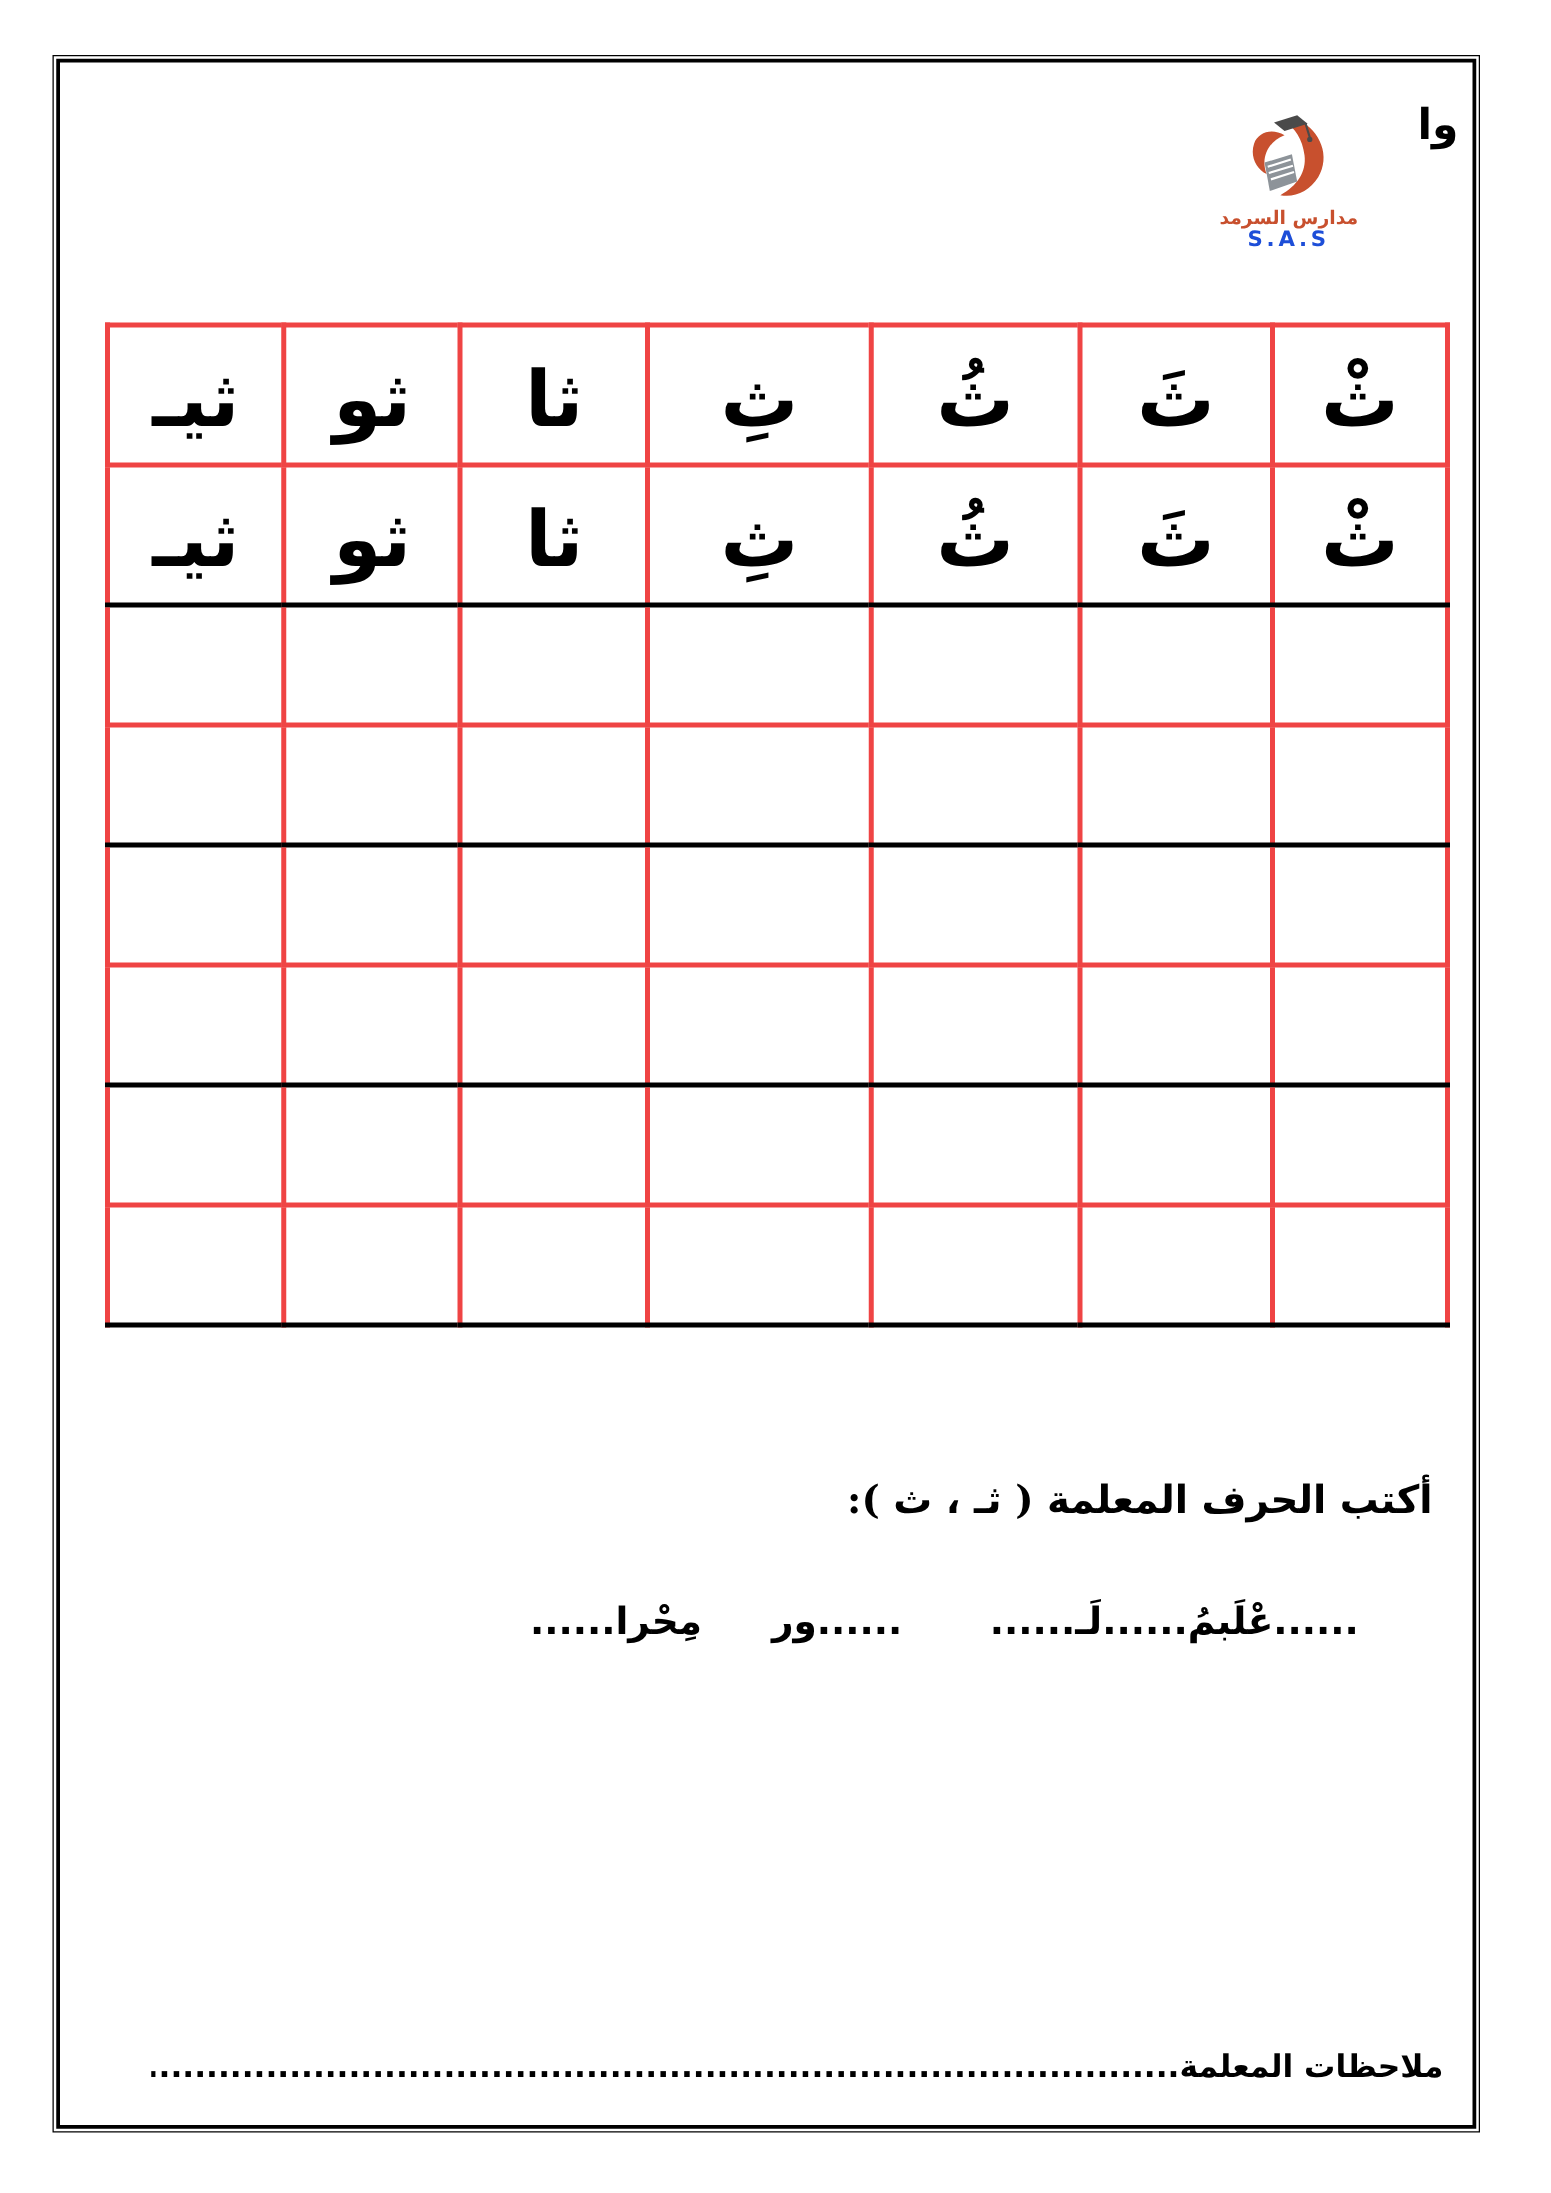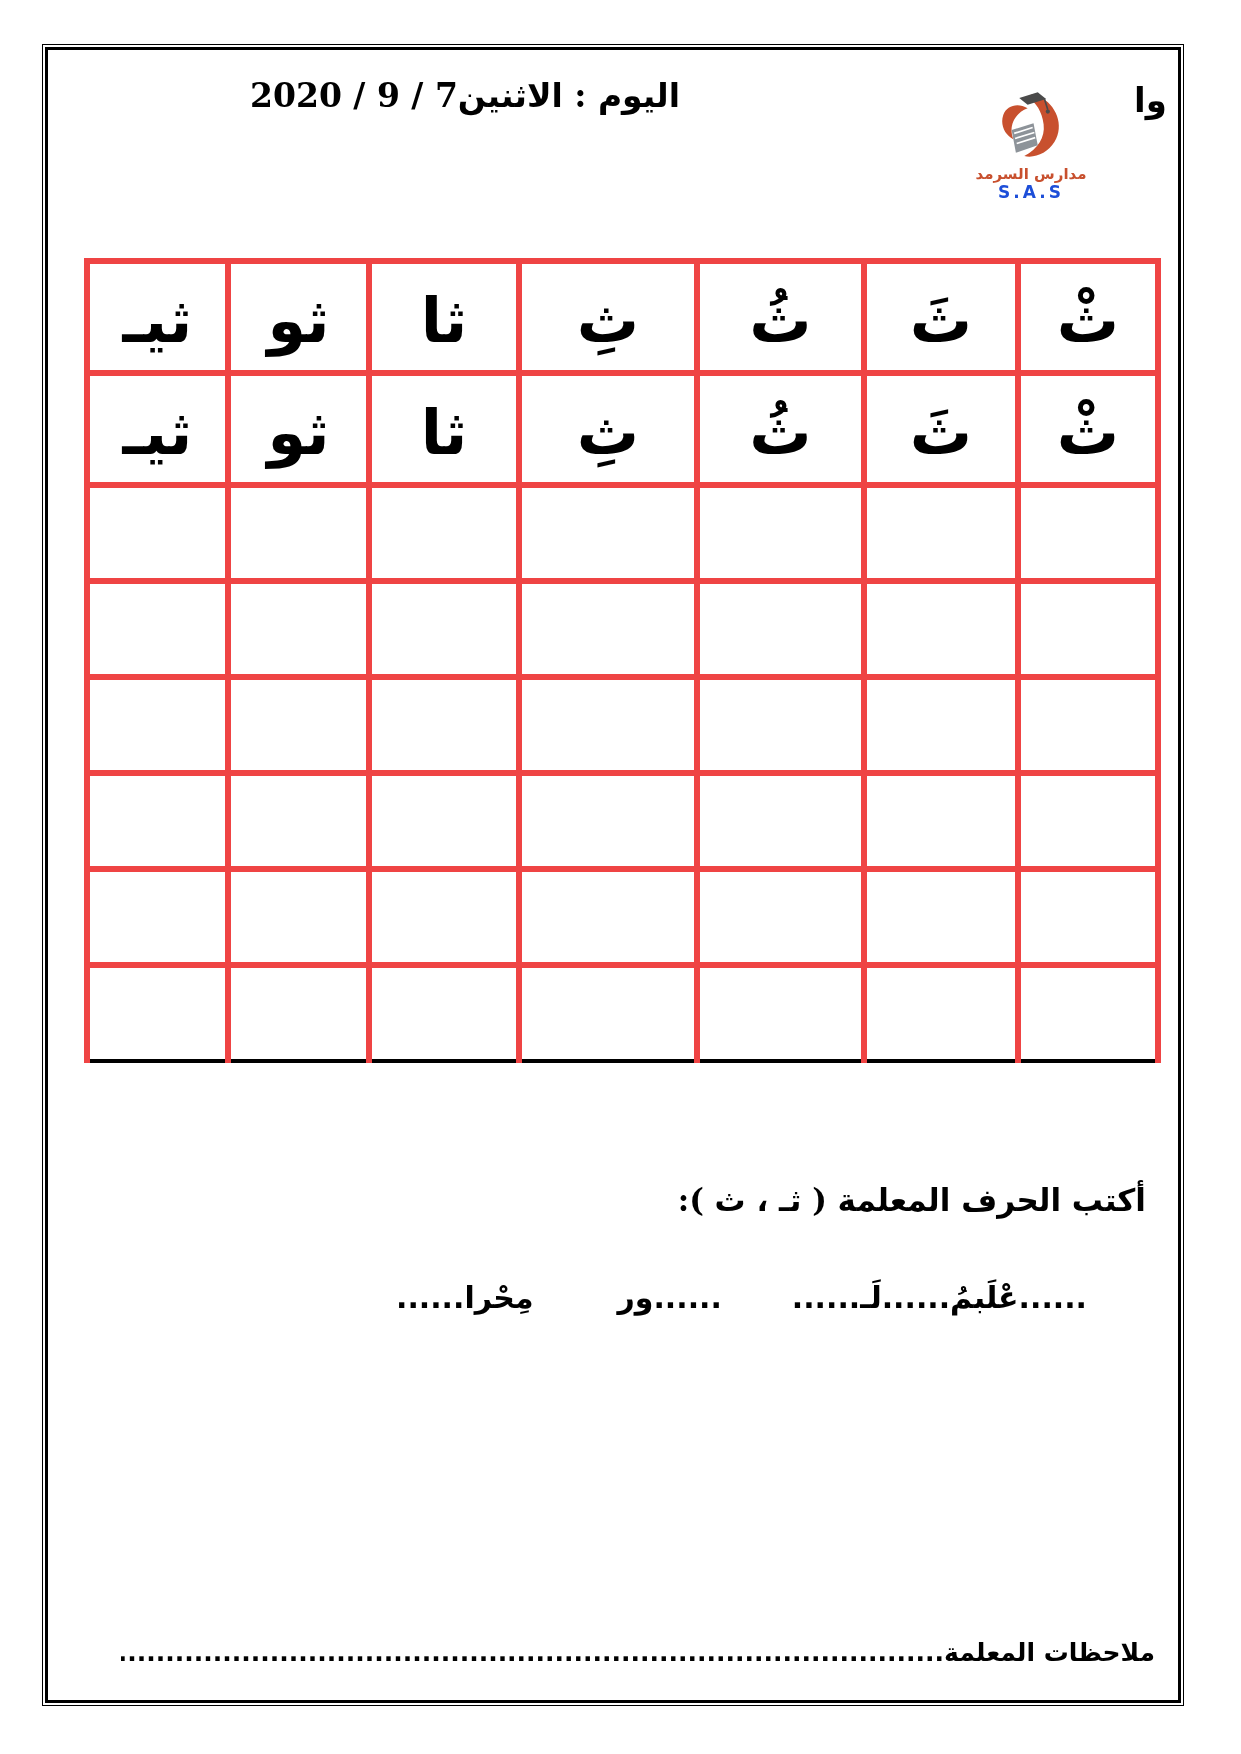--- a/index.html
+++ b/index.html
@@ -36,55 +36,54 @@
   .instr-1 {
     position:absolute; right:258px; top:172px; direction:rtl;
     font-size:31px; font-weight:bold; white-space:nowrap;
   }
   .practice-table {
     position:absolute; left:84px; top:258px; width:1076px;
     border-collapse:collapse; direction:rtl; table-layout:fixed;
     border:3px solid #000;
   }
   .practice-table td {
-    border:6px solid #ef4444; text-align:center; vertical-align:middle;
+    border:4px solid #ef4444; text-align:center; vertical-align:middle;
     padding:0; box-sizing:border-box;
   }
   .practice-table tr:nth-child(even) td { border-bottom:4px solid #000; }
   .letter-row td {
     height:112px; font-size:62px; font-weight:bold; line-height:1.1;
     font-family:"DejaVu Sans",sans-serif; padding-top:8px;
   }
   .empty-row td { height:96px; }
   .instr-2 {
     position:absolute; right:95px; top:1182px; direction:rtl;
     font-size:31px; font-weight:bold; white-space:nowrap;
   }
   .blanks-line {
     position:absolute; right:154px; top:1280px; direction:rtl;
     display:flex; align-items:baseline;
     font-size:30px; font-weight:bold; white-space:nowrap;
     font-family:"DejaVu Sans",sans-serif;
   }
   .blank-word { direction:rtl; unicode-bidi:isolate; }
   .gap-a { margin-right:70px; }
-  .gap-b { margin-right:84px; }
+  .gap-b { margin-right:56px; }
   .notes-line {
     position:absolute; right:86px; top:1638px; width:1034px; direction:rtl;
     font-size:25px; font-weight:bold; white-space:nowrap; overflow:hidden;
     font-family:"DejaVu Sans",sans-serif;
   }
 </style>
 </head>
 <body>
 
 <div class="page">
   <div class="frame"></div>
 
-  <div class="date-line">اليوم : الاثنين7 / 9 / 2020</div>
 
   <div class="corner-frag">وا</div>
 
   <div class="logo">
     <span>
       <svg width="86" height="74" viewBox="0 0 100 88" xmlns="http://www.w3.org/2000/svg">
         <path d="M60 10 C 80 20, 90 44, 78 64 C 70 77, 55 84, 42 81 C 58 72, 67 59, 65 43 C 63 28, 56 17, 46 11 C 50 6, 56 7, 60 10 Z" fill="#c8502e"></path>
         <path d="M46 24 C 30 30, 23 46, 29 61 C 19 56, 13 44, 17 32 C 21 21, 34 17, 46 24 Z" fill="#c8502e"></path>
         <path d="M27 50 L53 42 L58 68 L32 77 Z" fill="#8d9399"></path>
         <path d="M30 54 L52 47 M31 60 L54 53 M33 66 L55 59" stroke="#ffffff" stroke-width="2" fill="none"></path>

